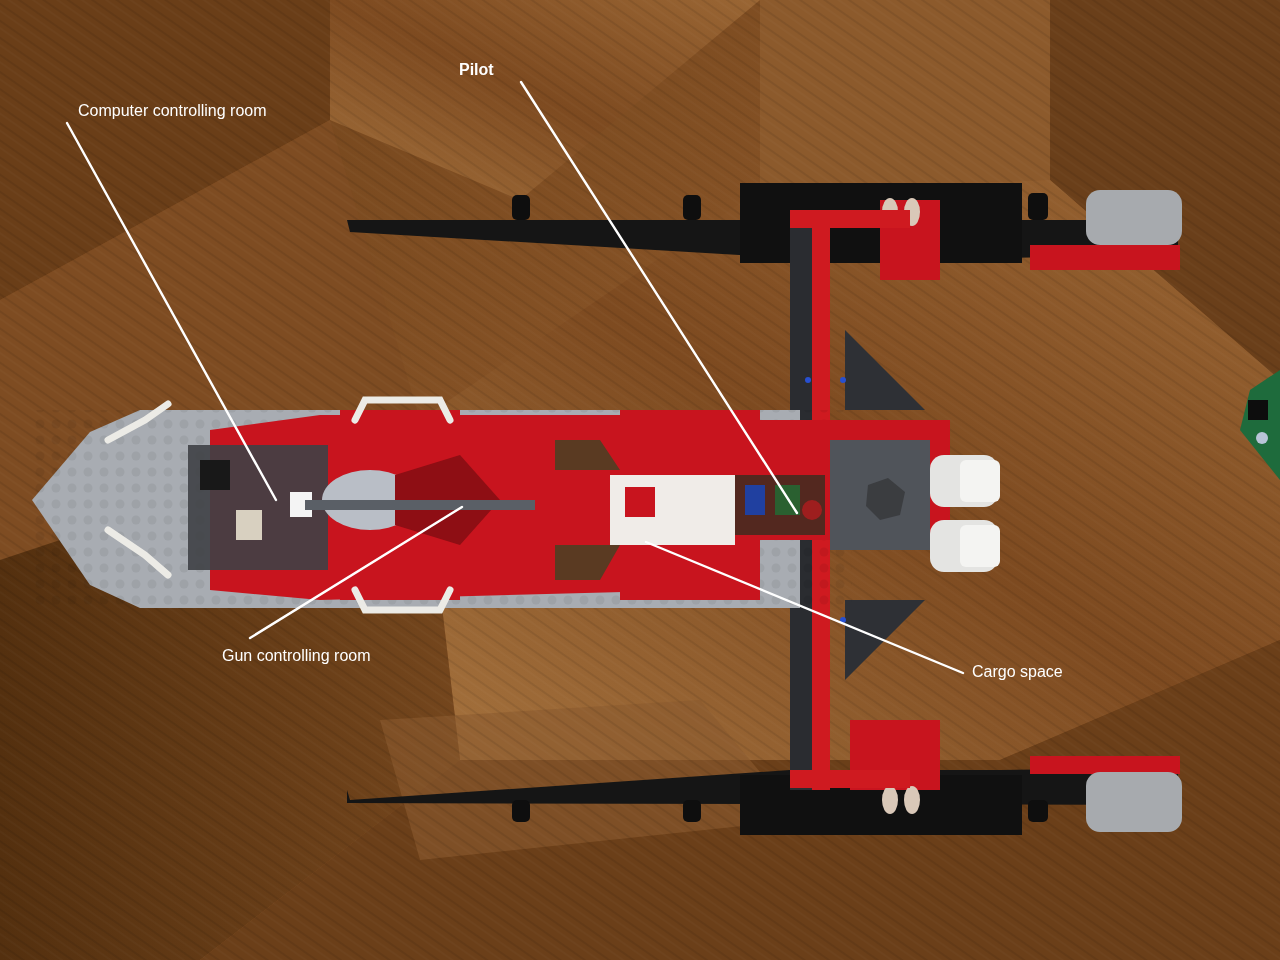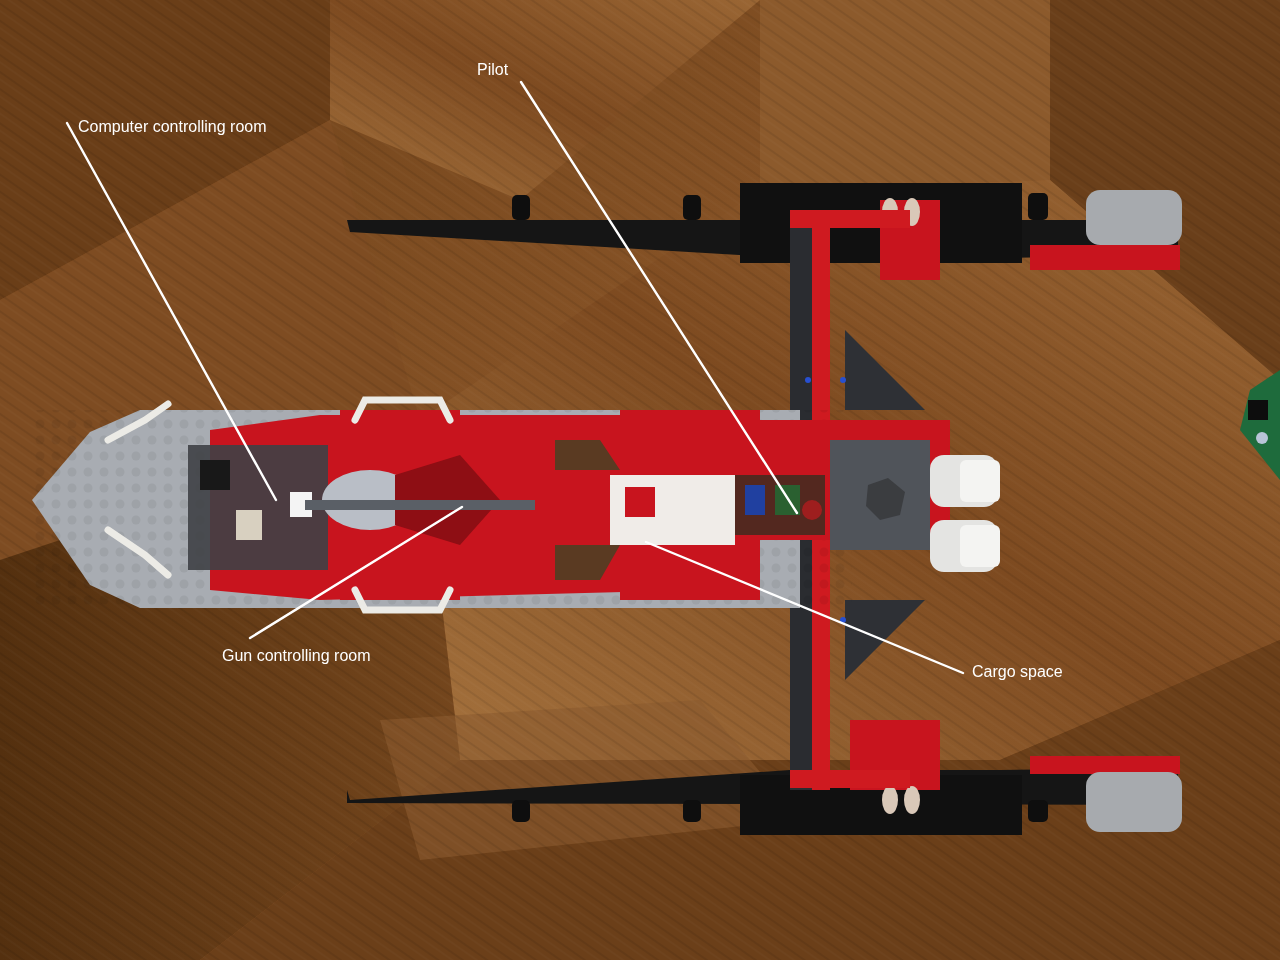--- a/index.html
+++ b/index.html
@@ -142,16 +142,16 @@
   </g>
 
   <g stroke="#ffffff" stroke-width="2.4" stroke-linecap="round">
     <line x1="67" y1="123" x2="276" y2="500"></line>
     <line x1="521" y1="82" x2="797" y2="513"></line>
     <line x1="250" y1="638" x2="462" y2="507"></line>
     <line x1="963" y1="673" x2="646" y2="542"></line>
   </g>
 </svg>
 
-<div class="label" style="left:78px; top:118px;">Computer controlling room</div>
-<div class="label" style="left:477px; top:61px;">Pilot</div>
+<div class="label" style="left:78px; top:102px;">Computer controlling room</div>
+<div class="label" style="left:459px; top:61px;font-weight:bold;">Pilot</div>
 <div class="label" style="left:222px; top:647px;">Gun controlling room</div>
 <div class="label" style="left:972px; top:663px;text-align:center;">Cargo space</div>
 
 </body></html>

